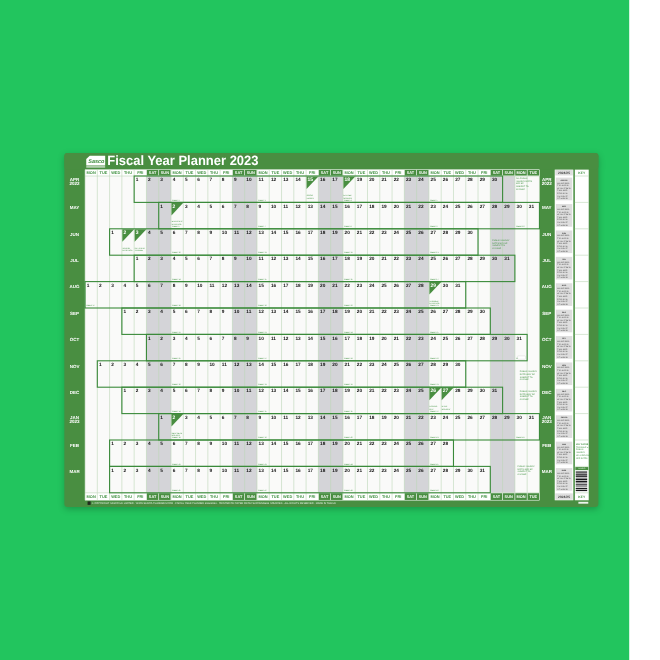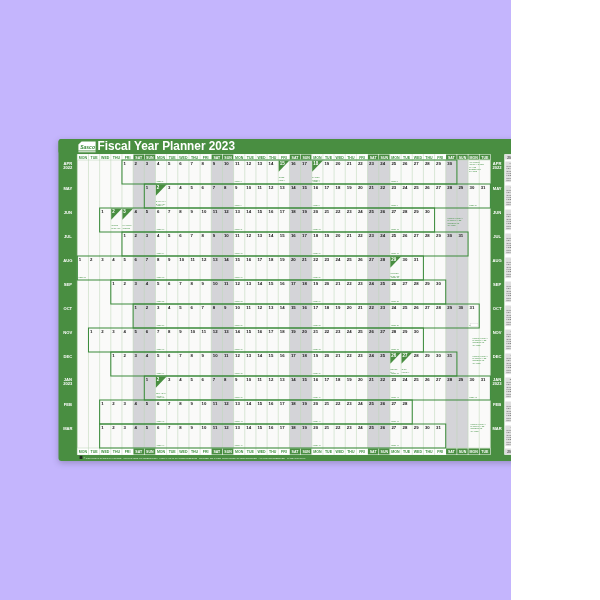--- a/index.html
+++ b/index.html
@@ -1,17 +1,17 @@
 <!DOCTYPE html>
 <html><head>
 <meta charset="utf-8">
 <style>
 html,body{margin:0;padding:0;background:#ffffff;}
 *{font-family:"Liberation Sans", sans-serif;}
-#page{position:relative;width:511px;height:600px;background:#c4b5fd;overflow:hidden;}
+#page{position:relative;width:572px;height:600px;background:#22c55e;overflow:hidden;}
 svg{position:absolute;top:0;left:0;filter:drop-shadow(0 2.5px 3px rgba(0,0,0,0.22)) blur(0.25px);}
 </style>
 </head>
 <body>
 <div id="page">
 <svg width="600" height="600" viewBox="0 0 600 600">
 
 <rect x="58.5" y="139.0" width="485.5" height="322.0" rx="3" fill="#498e41"></rect>
 
 <g>

